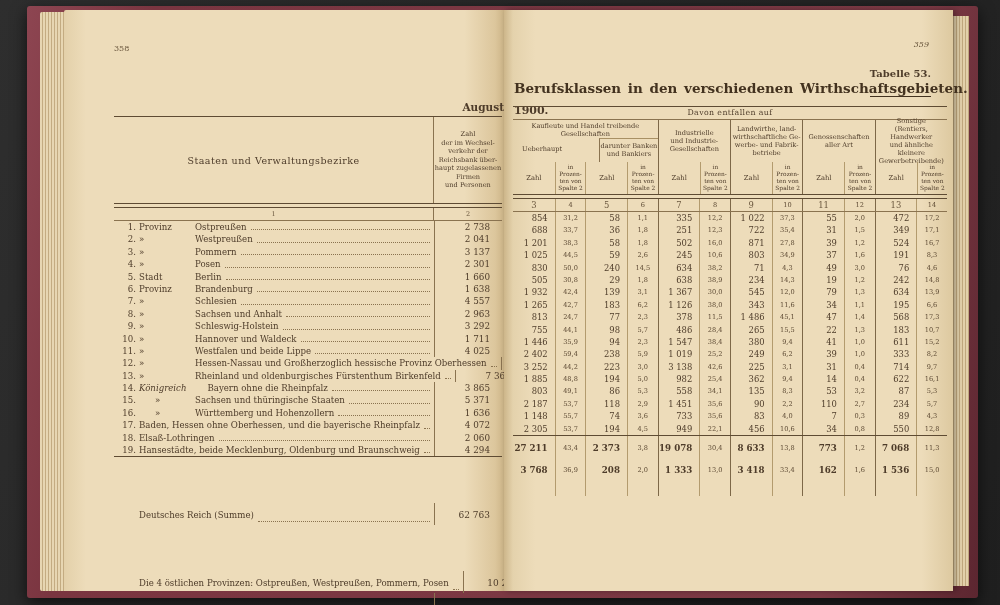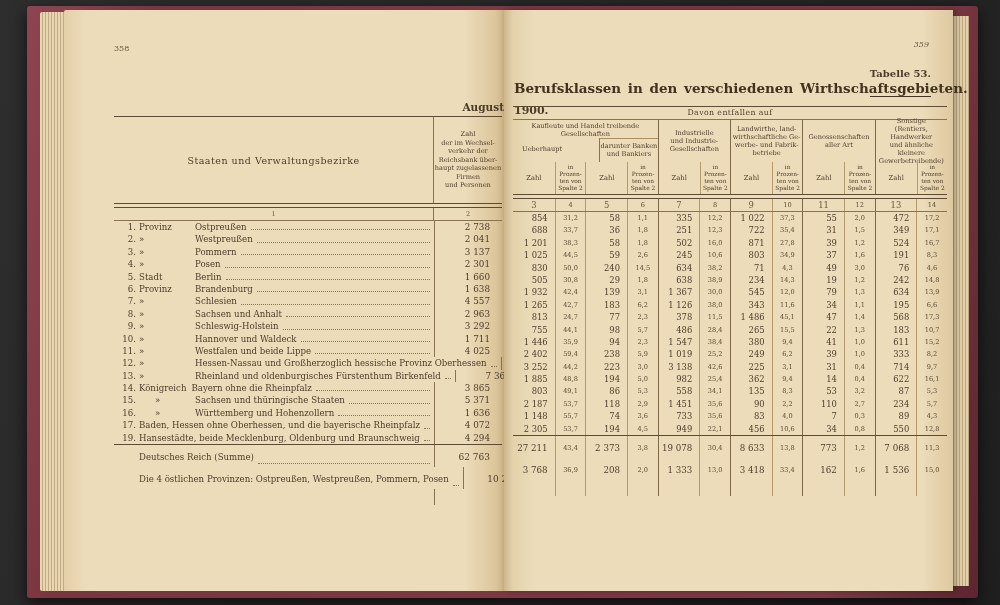--- a/index.html
+++ b/index.html
@@ -41,27 +41,27 @@
   .rule-double{height:3px;border-top:1px solid #5e4b33;border-bottom:1px solid #5e4b33;}
   .rule-thin{border-top:1px solid #8a7350;}
   .num-row{display:flex;height:12px;font-size:6.5px;color:#6a573e;align-items:center;}
   .num-row .n1{flex:1;text-align:center;}
   .num-row .n2{width:68px;text-align:center;border-left:1px solid #8a7350;align-self:stretch;
          display:flex;align-items:center;justify-content:center;}
   .lp-row{display:flex;height:12.4px;line-height:12.4px;font-size:8.6px;align-items:stretch;}
   .lp-num{width:22px;text-align:right;padding-right:3px;flex:none;}
   .lp-prefix{flex:none;display:inline-block;width:56px;}
   .lp-prefix.ind2{padding-left:16px;width:40px;}
-  .lp-prefix.ind0{width:auto;margin-right:5px;}
+  .lp-prefix.ind0{width:auto;margin-right:21px;font-style:italic;}
   .lp-name{flex:none;white-space:nowrap;text-align:center;}
   .lp-leader{flex:1;border-bottom:1px dotted #8a7350;margin:0 4px 3px 4px;min-width:6px;}
   .lp-val{width:68px;flex:none;text-align:right;padding-right:12px;border-left:1px solid #8a7350;
          box-sizing:border-box;font-size:8.8px;}
   .lp-sum .lp-val{font-size:9px;}
-  .lp-sum{height:22px;line-height:24px;}
+  .lp-sum{height:22px;line-height:24px;margin-top:46px;}
   .lp-tail{height:16px;}
   
   .rt-table{position:absolute;left:9px;top:96px;width:434px;border-top:1.3px solid #5e4b33;}
   .rt-span{height:12px;line-height:12px;text-align:center;font-size:7.8px;border-bottom:1px solid #8a7350;
          letter-spacing:.4px;}
   .rt-groups{display:flex;height:42px;}
   .rt-group{box-sizing:border-box;display:flex;flex-direction:column;align-items:center;
          justify-content:center;text-align:center;font-size:6.6px;line-height:8px;}
   .rt-g1{width:33.333%;justify-content:flex-start;}
   .rt-gs{width:16.667%;}
@@ -77,21 +77,21 @@
   .rt-sc-z{width:57.6%;display:flex;align-items:center;justify-content:center;font-size:6.8px;box-sizing:border-box;}
   .rt-sc-p{width:42.4%;border-left:1px solid #b39b6e;display:flex;flex-direction:column;align-items:center;
          justify-content:center;font-size:5.9px;line-height:7px;text-align:center;box-sizing:border-box;}
   .rt-numrow{display:flex;height:12px;font-size:6.3px;color:#6a573e;}
   .rt-numrow span{display:flex;align-items:center;justify-content:center;box-sizing:border-box;}
   .rt-row{display:flex;height:12.4px;line-height:12.4px;}
   .rt-row span{display:block;box-sizing:border-box;}
   .c-z{width:9.6%;text-align:right;padding-right:7px;font-size:8.4px;}
   .c-p{width:7.067%;text-align:center;font-size:6.6px;color:#5d4a34;}
   .rt-sum{height:22px;line-height:24px;}
-  .rt-sum .c-z{font-size:8.7px;}
+  .rt-sum .c-z{font-size:8.7px;font-weight:bold;}
   .rt-tail{height:16px;}
   .rt-sep{border-top:1.2px solid #5e4b33;}
   .lp-sep{border-top:1.2px solid #5e4b33;}
 </style>
 </head>
 <body>
 
 <div class="stage">
   <div class="book-cover"></div>
   <div class="edge-left"></div>
@@ -233,20 +233,26 @@
             <span class="lp-leader"></span>
             <span class="lp-val">1 636</span>
           </div>
           <div class="lp-row">
             <span class="lp-num">17.</span>
             <span class="lp-name">Baden, Hessen ohne Oberhessen, und die bayerische Rheinpfalz</span>
             <span class="lp-leader"></span>
             <span class="lp-val">4 072</span>
           </div>
           <div class="lp-row">
+            <span class="lp-num">18.</span>
+            <span class="lp-name">Elsaß-Lothringen</span>
+            <span class="lp-leader"></span>
+            <span class="lp-val">2 060</span>
+          </div>
+          <div class="lp-row">
             <span class="lp-num">19.</span>
             <span class="lp-name">Hansestädte, beide Mecklenburg, Oldenburg und Braunschweig</span>
             <span class="lp-leader"></span>
             <span class="lp-val">4 294</span>
           </div>
           <div class="lp-sep"></div>
           <div class="lp-row lp-sum">
             <span class="lp-num"></span>
             <span class="lp-name">Deutsches Reich (Summe)</span>
             <span class="lp-leader"></span>

